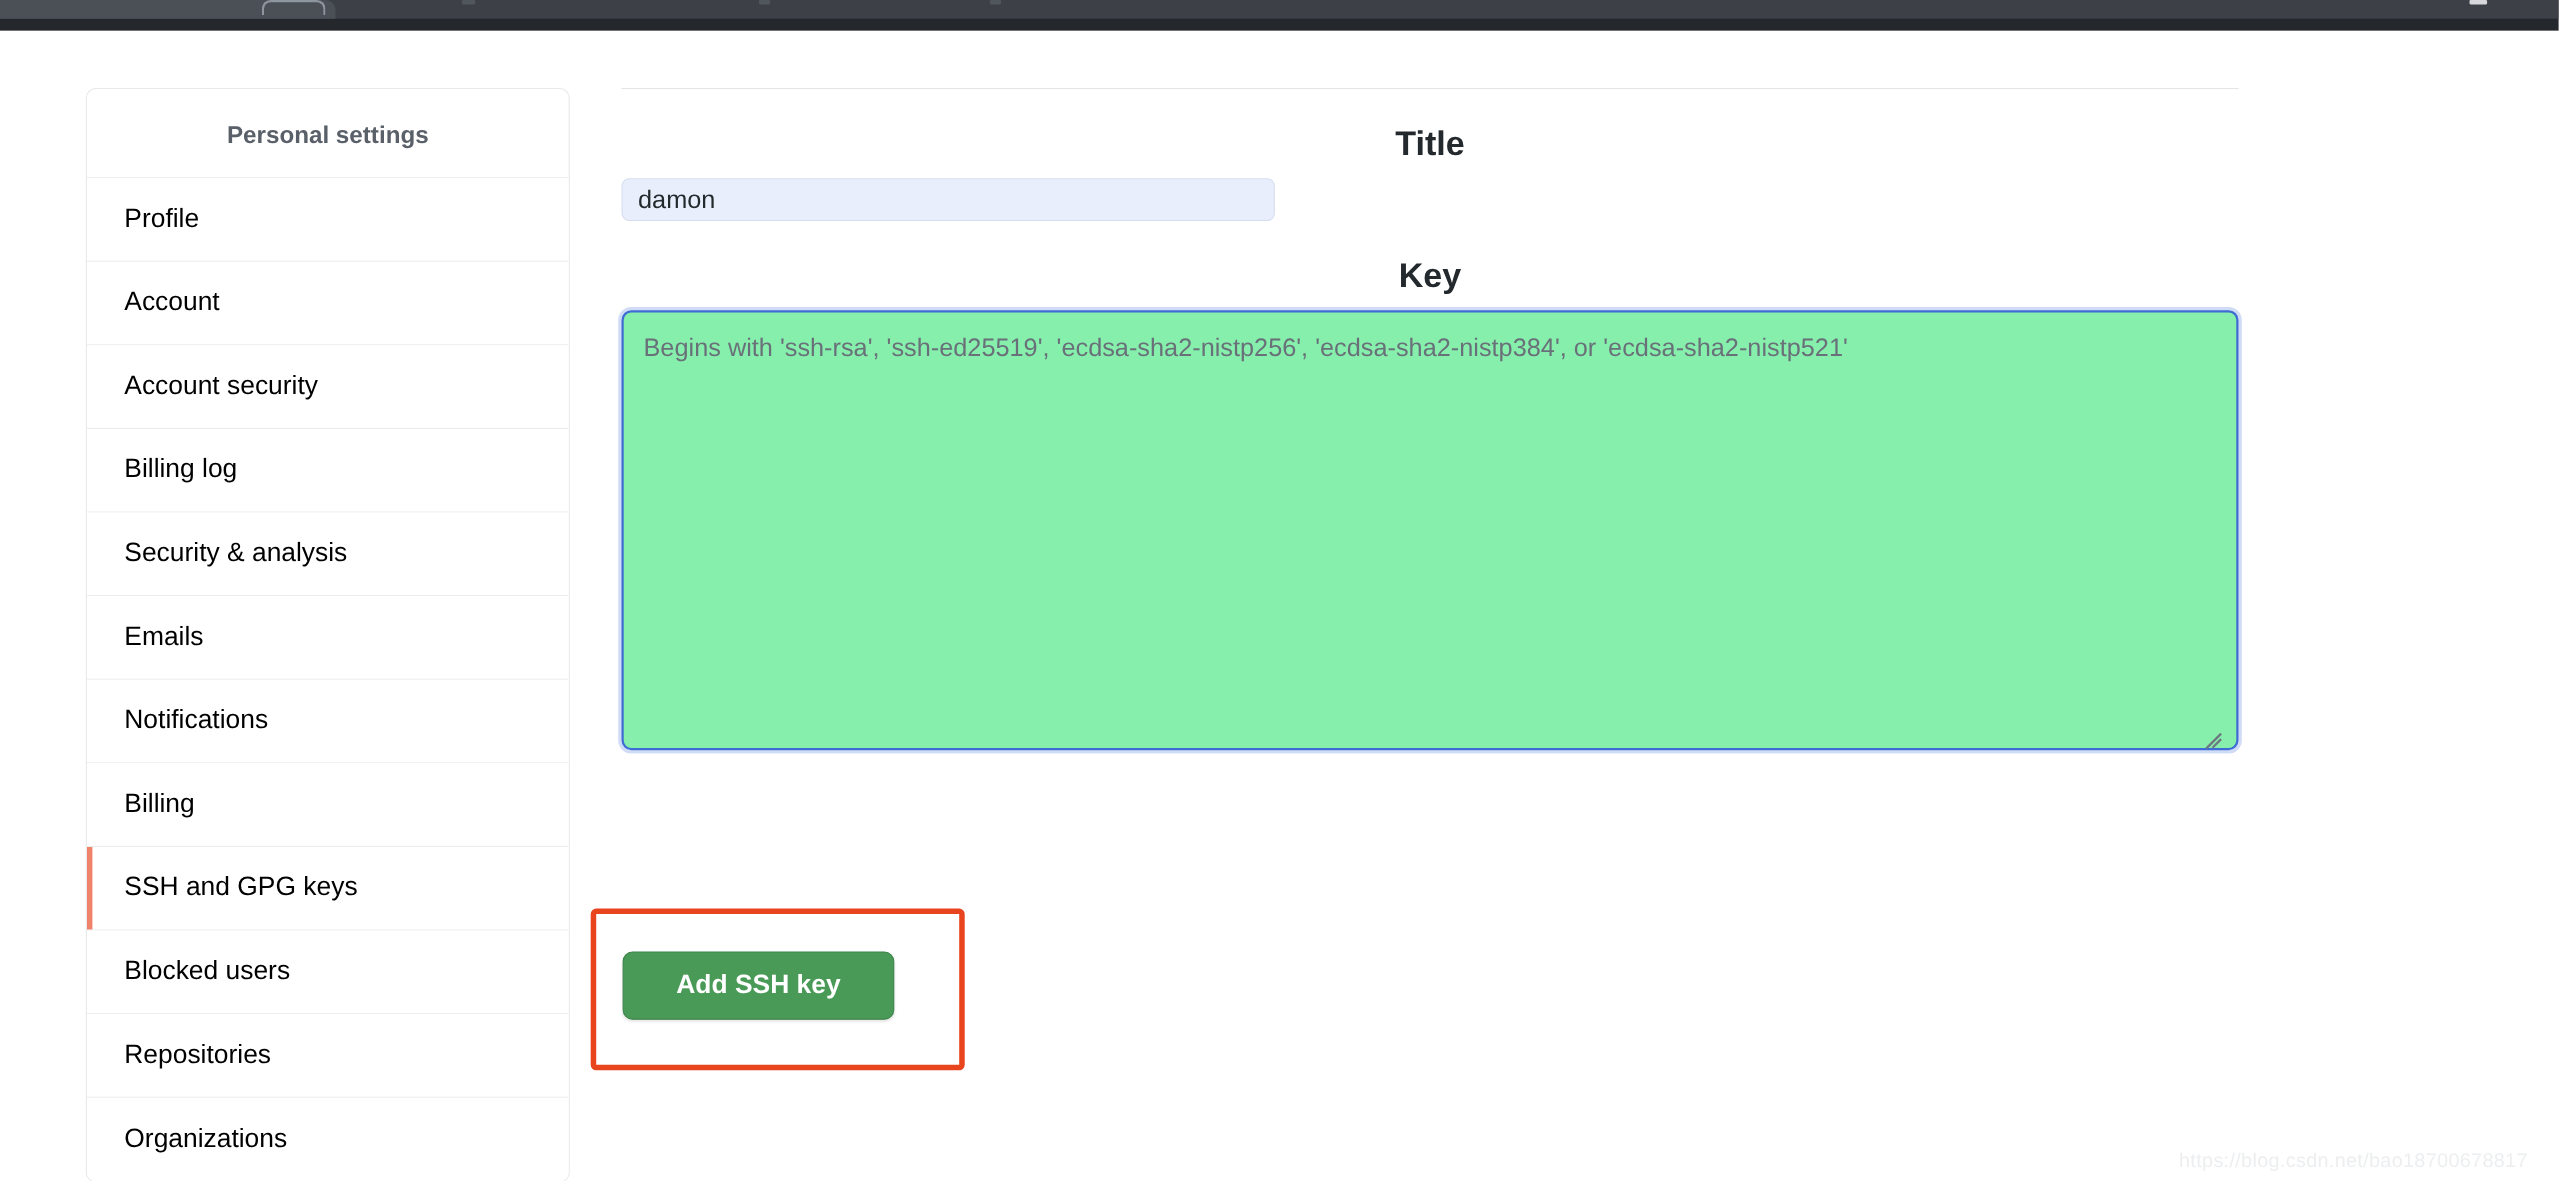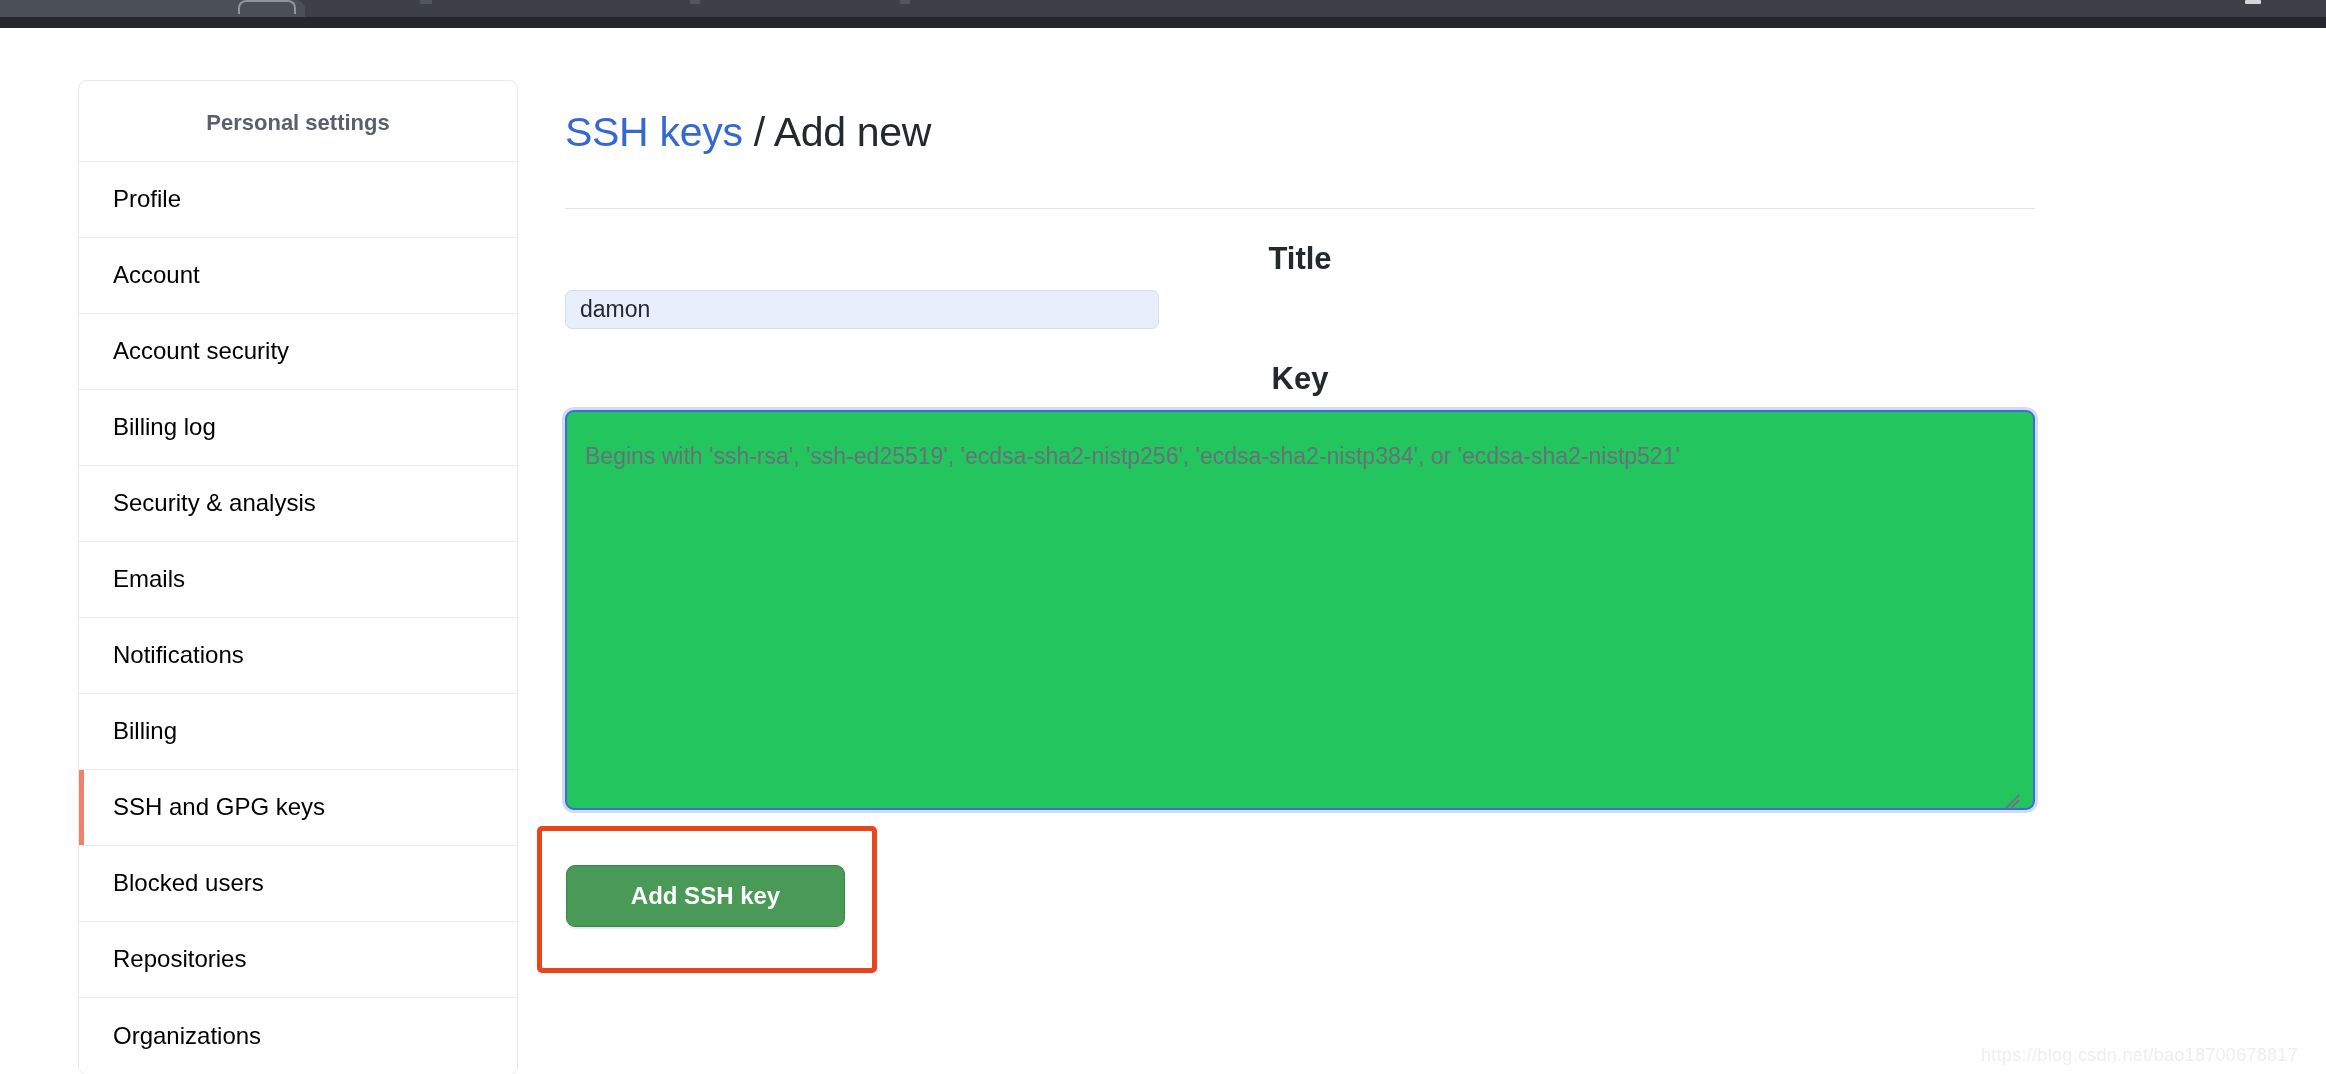--- a/index.html
+++ b/index.html
@@ -153,25 +153,25 @@
     background: #e8eefb;
     border: 1px solid #d7def0;
     border-radius: 7px;
     outline: none;
   }
 
   .key-textarea {
     display: block;
     width: 1470px;
     height: 400px;
-    padding: 29px 18px;
+    padding: 17px 18px;
     font-size: 23px;
     font-family: "Liberation Sans", "DejaVu Sans", sans-serif;
     color: #24292e;
-    background: #22c55e;
+    background: #86efac;
     border: 2px solid #3e6bd4;
     border-radius: 9px;
     outline: none;
     box-shadow: 0 0 0 3px rgba(100,140,225,.30);
     resize: none;
     line-height: 1.35;
   }
   .key-textarea::placeholder { color: #6a7079; opacity: 1; }
   .resize-grip {
     position: absolute;
@@ -195,21 +195,21 @@
     position: absolute;
     left: 537px; top: 798px;
     width: 340px; height: 147px;
     border: 5px solid #e8441e;
     border-radius: 5px;
     background: transparent;
   }
   .submit-btn {
     position: absolute;
     left: 566px; top: 837px;
-    width: 279px; height: 62px;
+    width: 247px; height: 62px;
     background: #4a9a57;
     border: 1px solid #3c8349;
     border-radius: 9px;
     color: #ffffff;
     font-size: 24px;
     font-weight: 700;
     font-family: "Liberation Sans", "DejaVu Sans", sans-serif;
     cursor: pointer;
     box-shadow: 0 2px 2px rgba(27,31,35,.10);
   }
@@ -278,23 +278,20 @@
     <div class="sb-item">
       <span>Repositories</span>
     </div>
     <div class="sb-item">
       <span>Organizations</span>
     </div>
   </nav>
 
   <main class="content">
 
-    <h1 class="page-heading">
-      <span class="link">SSH keys</span><span class="sep"> / </span><span>Add new</span>
-    </h1>
     <div class="heading-rule"></div>
 
     <div class="field-label">Title</div>
     <input class="title-input" type="text" value="damon" style="">
 
     <div class="field-label">Key</div>
     <div style="position:relative;width:1470px;">
       <textarea class="key-textarea" placeholder="Begins with 'ssh-rsa', 'ssh-ed25519', 'ecdsa-sha2-nistp256', 'ecdsa-sha2-nistp384', or 'ecdsa-sha2-nistp521'" style=""></textarea>
       <span class="resize-grip">
           <i></i>

